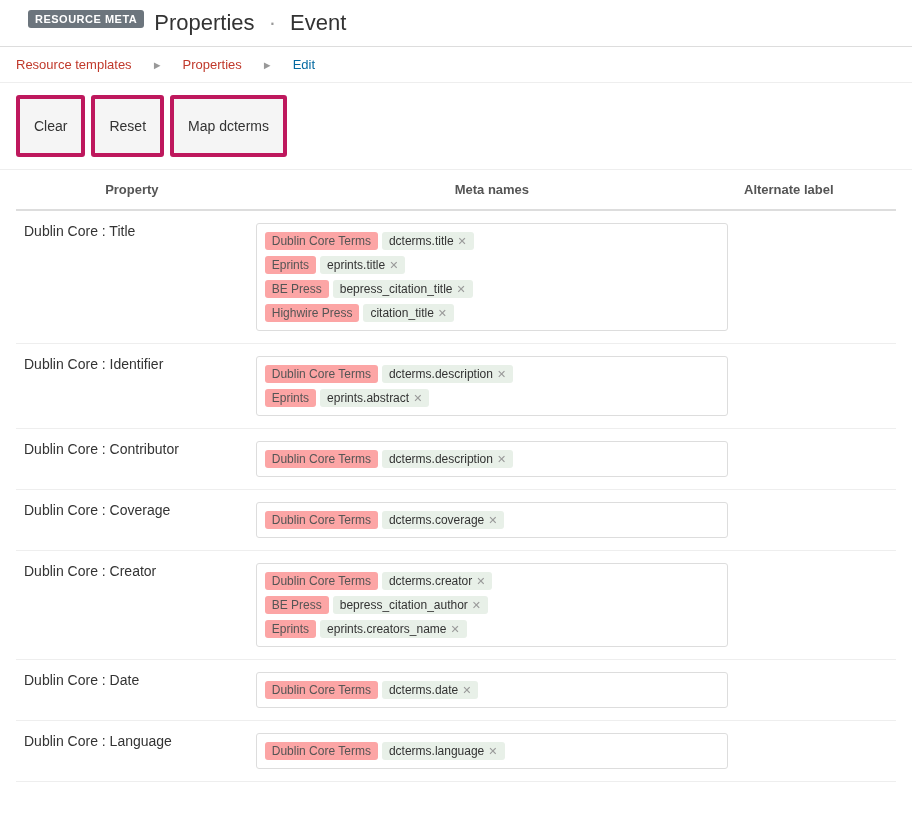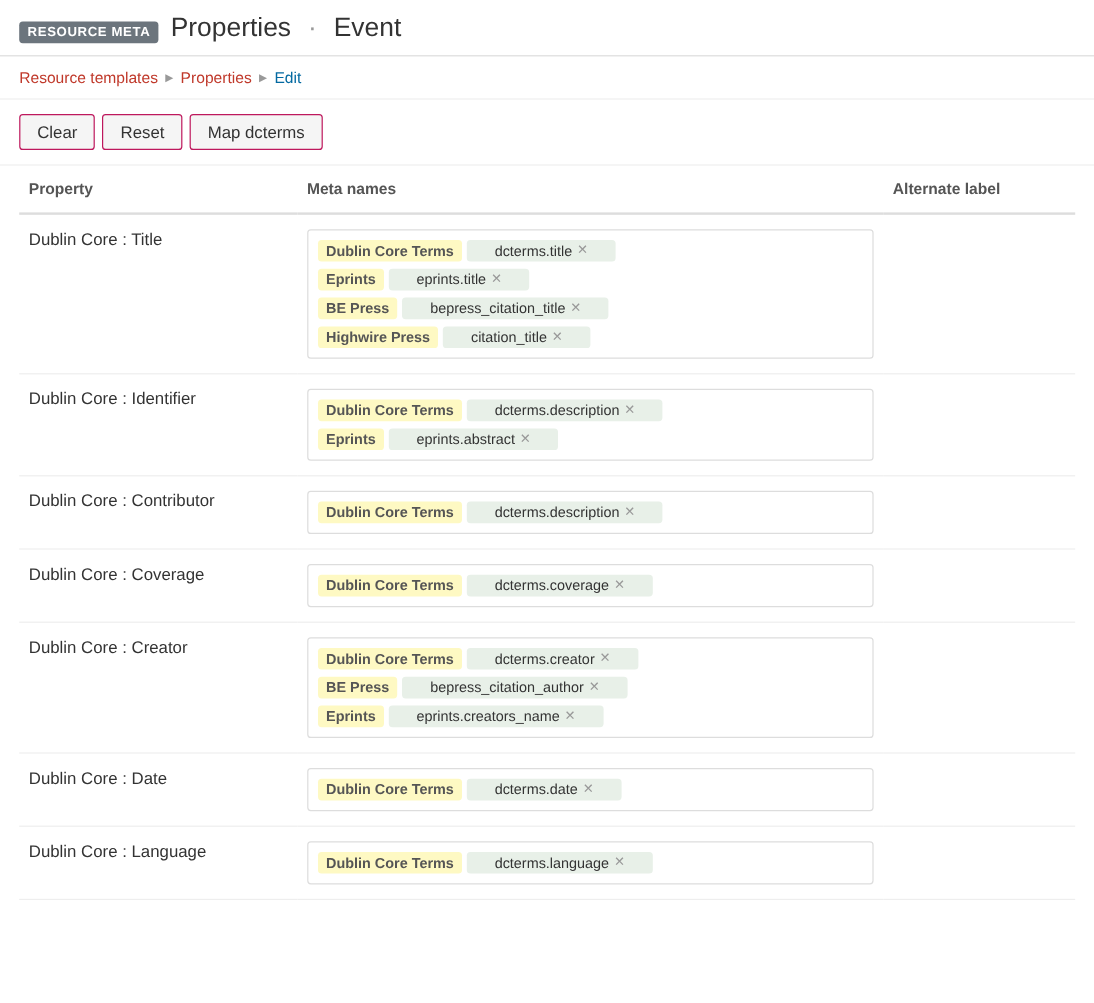--- a/index.html
+++ b/index.html
@@ -1,22 +1,22 @@
 <!DOCTYPE html>
 <html><head>
   <meta charset="utf-8">
   <style>
     * { box-sizing: border-box; margin: 0; padding: 0; }
     body { font-family: Arial, sans-serif; font-size: 14px; color: #333; background: #fff; }
 
     
     .header {
       display: flex;
-      align-items: flex-end;
-      padding: 10px 16px;
+      align-items: flex-start;
+      padding: 10px 28px;
       border-bottom: 1px solid #ddd;
       background: #fff;
     }
     .header-badge {
       background: #6c757d;
       color: #fff;
       font-size: 11px;
       font-weight: bold;
       padding: 3px 7px;
       border-radius: 3px;
@@ -29,50 +29,50 @@
       font-weight: normal;
     }
     .header-title .dot { margin: 0 8px; color: #999; }
 
     
     .breadcrumb {
       padding: 10px 16px;
       font-size: 13px;
       display: flex;
       align-items: center;
-      gap: 4px;
+      gap: 20px;
       border-bottom: 1px solid #eee;
     }
     .breadcrumb a { color: #c0392b; text-decoration: none; }
     .breadcrumb .arrow { color: #999; font-size: 11px; }
     .breadcrumb .current { color: #0369a1; }
 
     
     .toolbar {
       padding: 12px 16px;
       display: flex;
       gap: 6px;
       border-bottom: 1px solid #eee;
     }
     .btn {
-      padding: 6px 14px;
+      padding: 19px 14px;
       font-size: 14px;
-      border: 1px solid #be185d;
+      border: 4px solid #be185d;
       background: #f5f5f5;
       color: #333;
       border-radius: 3px;
       cursor: pointer;
     }
 
     
     .table-container { padding: 0 16px; }
     table { width: 100%; border-collapse: collapse; }
     thead tr { border-bottom: 2px solid #ddd; }
     thead th {
-      text-align: left;
+      text-align: center;
       padding: 12px 8px;
       font-size: 13px;
       font-weight: bold;
       color: #555;
     }
     tbody tr { border-bottom: 1px solid #eee; }
     tbody td { padding: 12px 8px; vertical-align: top; }
 
     .property-label { font-size: 14px; color: #333; }
     .property-label strong { font-weight: normal; }
@@ -82,32 +82,32 @@
     .meta-box {
       border: 1px solid #ddd;
       border-radius: 3px;
       padding: 8px;
       display: flex;
       flex-direction: column;
       gap: 6px;
     }
     .meta-tag-row { display: flex; flex-wrap: wrap; gap: 4px; align-items: center; }
     .meta-source {
-      background: #fef9c3;
+      background: #fca5a5;
       color: #555;
       font-size: 12px;
       padding: 2px 7px;
       border-radius: 3px;
-      font-weight: bold;
+      font-weight: normal;
     }
     .meta-value {
       background: #e8f0e8;
       color: #333;
       font-size: 12px;
-      padding: 2px 23px;
+      padding: 2px 7px;
       border-radius: 3px;
       display: inline-flex;
       align-items: center;
       gap: 4px;
     }
     .meta-value .x-btn {
       color: #999;
       cursor: pointer;
       font-size: 11px;
       line-height: 1;

